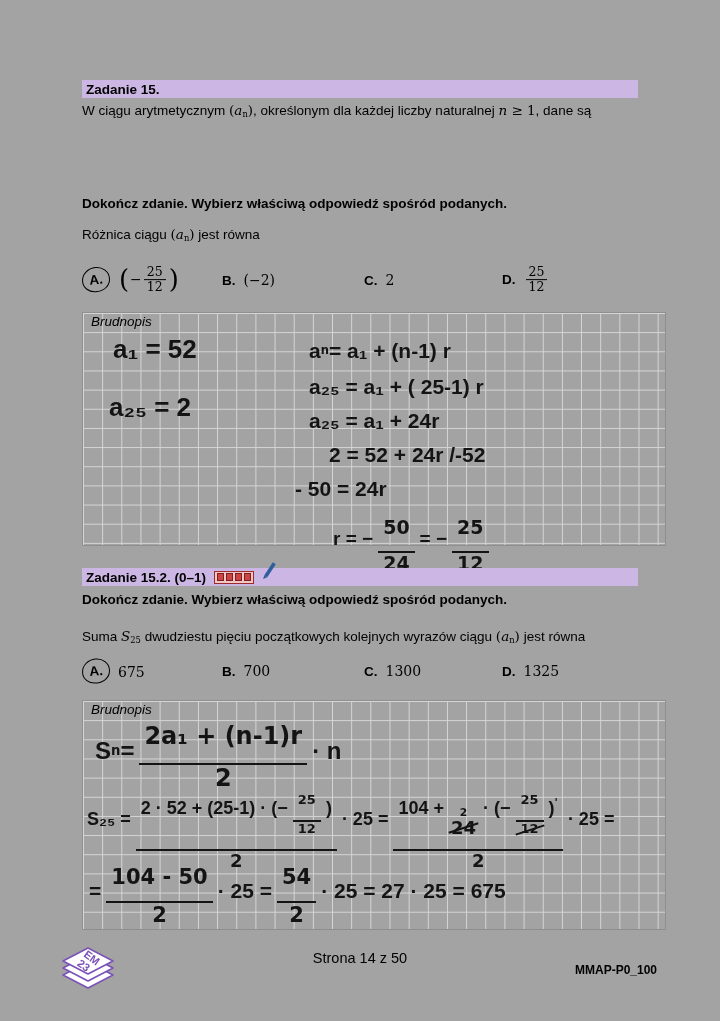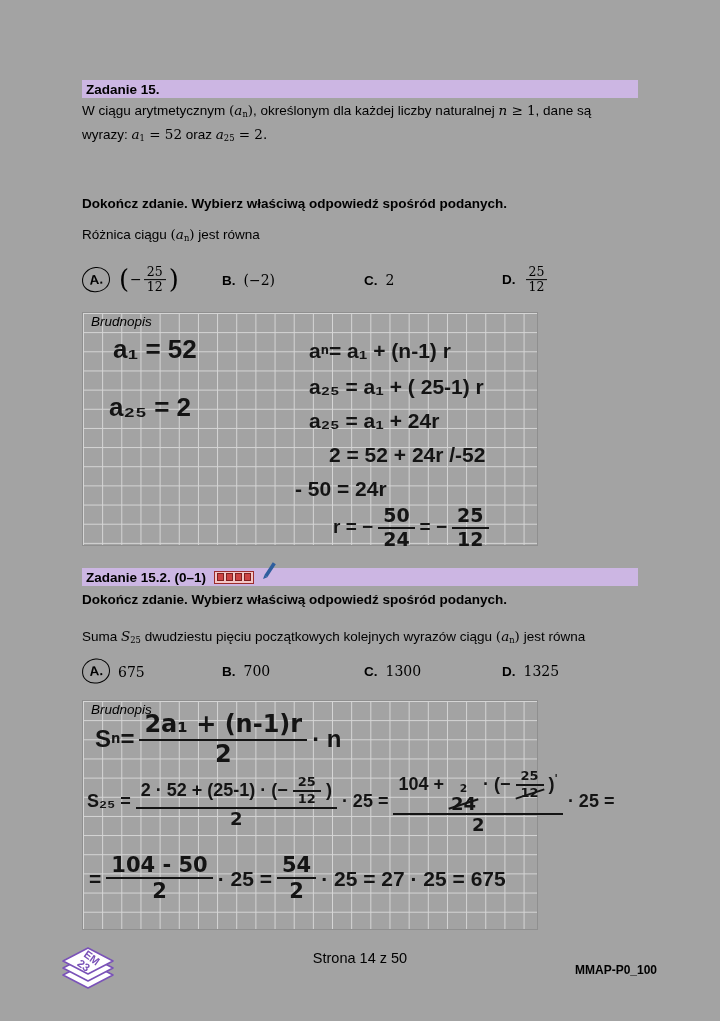--- a/index.html
+++ b/index.html
@@ -26,32 +26,32 @@
   .pm .frac{font-size:12.5px;margin:0 2px;}
 
   
   .opt{position:absolute;top:50%;transform:translateY(-50%);display:flex;align-items:center;gap:8px;white-space:nowrap;}
   .olab{font-weight:bold;font-size:13.5px;font-family:"Liberation Sans",sans-serif;}
   .circ{display:inline-flex;align-items:center;justify-content:center;width:28px;height:25px;
         border:1.8px solid #000;border-radius:55% 50% 52% 48%;transform:rotate(-5deg);
         font-weight:bold;font-size:13.5px;box-sizing:border-box;}
 
   
-  .scratch{position:absolute;left:82px;width:456px;box-sizing:border-box;border:1.5px solid #8f8f8f;background:
+  .scratch{position:absolute;left:82px;width:584px;box-sizing:border-box;border:1.5px solid #8f8f8f;background:
       linear-gradient(to right,#d6d6d6 1px,transparent 1px),
       linear-gradient(to bottom,#d6d6d6 1px,transparent 1px);
       background-size:19.17px 19.17px;}
   .scratch-label{position:absolute;left:8px;top:1px;font-style:italic;font-size:13.5px;}
 
   
   .hw{position:absolute;font-family:"DejaVu Sans",sans-serif;font-weight:bold;color:#141414;
       white-space:nowrap;display:flex;align-items:center;line-height:1.1;}
   .hw .tk-sub{font-family:inherit;font-size:0.55em;vertical-align:-0.4em;}
   .hw .frac{margin:0 5px;}
-  .hw .frac .fn{border-bottom:2.2px solid #141414;padding:0 5px;}
+  .hw .frac .fn{border-bottom:2.2px solid #141414;padding:12px 5px;}
   .hw .frac.small{font-size:0.72em;}
   .hw .frac .fn,.hw .frac .fd{line-height:1.15;}
   .over{display:inline-flex;flex-direction:column;align-items:center;line-height:1;vertical-align:-2px;margin:0 2px;}
   .over .ov{font-size:0.6em;margin-bottom:0px;}
   .strike{position:relative;display:inline-block;}
   .strike::after{content:'';position:absolute;left:-3px;right:-3px;top:48%;border-top:2.4px solid #141414;transform:rotate(-18deg);}
 
   
   .gicon{width:40px;height:13px;background:#f3c6c6;border:1px solid #9c2c2c;box-sizing:border-box;
          display:inline-flex;align-items:center;gap:2px;padding:1px 2px;}
@@ -66,21 +66,20 @@
 </style>
 </head>
 <body>
 
 <div class="page">
 
   <div class="hbar" style="top:80px">
     <span>Zadanie 15.</span>
   </div>
   <div class="pline" style="top:98px"><span class="tk-txt">W ciągu arytmetycznym  </span><span class="tk-num">(</span><span class="tk-var">a</span><span class="tk-sub">n</span><span class="tk-num">)</span><span class="tk-txt">, określonym dla każdej liczby naturalnej  </span><span class="tk-var">n</span><span class="tk-num"> ≥ 1</span><span class="tk-txt">, dane są</span></div>
-  <div class="pline" style="top:122px"><span class="tk-txt">wyrazy:  </span><span class="tk-var">a</span><span class="tk-sub">1</span><span class="tk-num"> = 52</span><span class="tk-txt">  oraz  </span><span class="tk-var">a</span><span class="tk-sub">25</span><span class="tk-num"> = 2.</span></div>
 
   <div class="pline bold" style="top:192px">Dokończ zdanie. Wybierz właściwą odpowiedź spośród podanych.</div>
   <div class="pline" style="top:222px"><span class="tk-txt">Różnica ciągu  </span><span class="tk-num">(</span><span class="tk-var">a</span><span class="tk-sub">n</span><span class="tk-num">)</span><span class="tk-txt">  jest równa</span></div>
 
   <div style="position:absolute;left:82px;top:256px;width:556px;height:48px">
     <div class="opt" style="left:0px">
       <span class="circ">
           <span>A.</span>
         </span>
       <span class="pm"><span class="tk-big">(</span><span class="tk-num">−</span><span class="frac">

